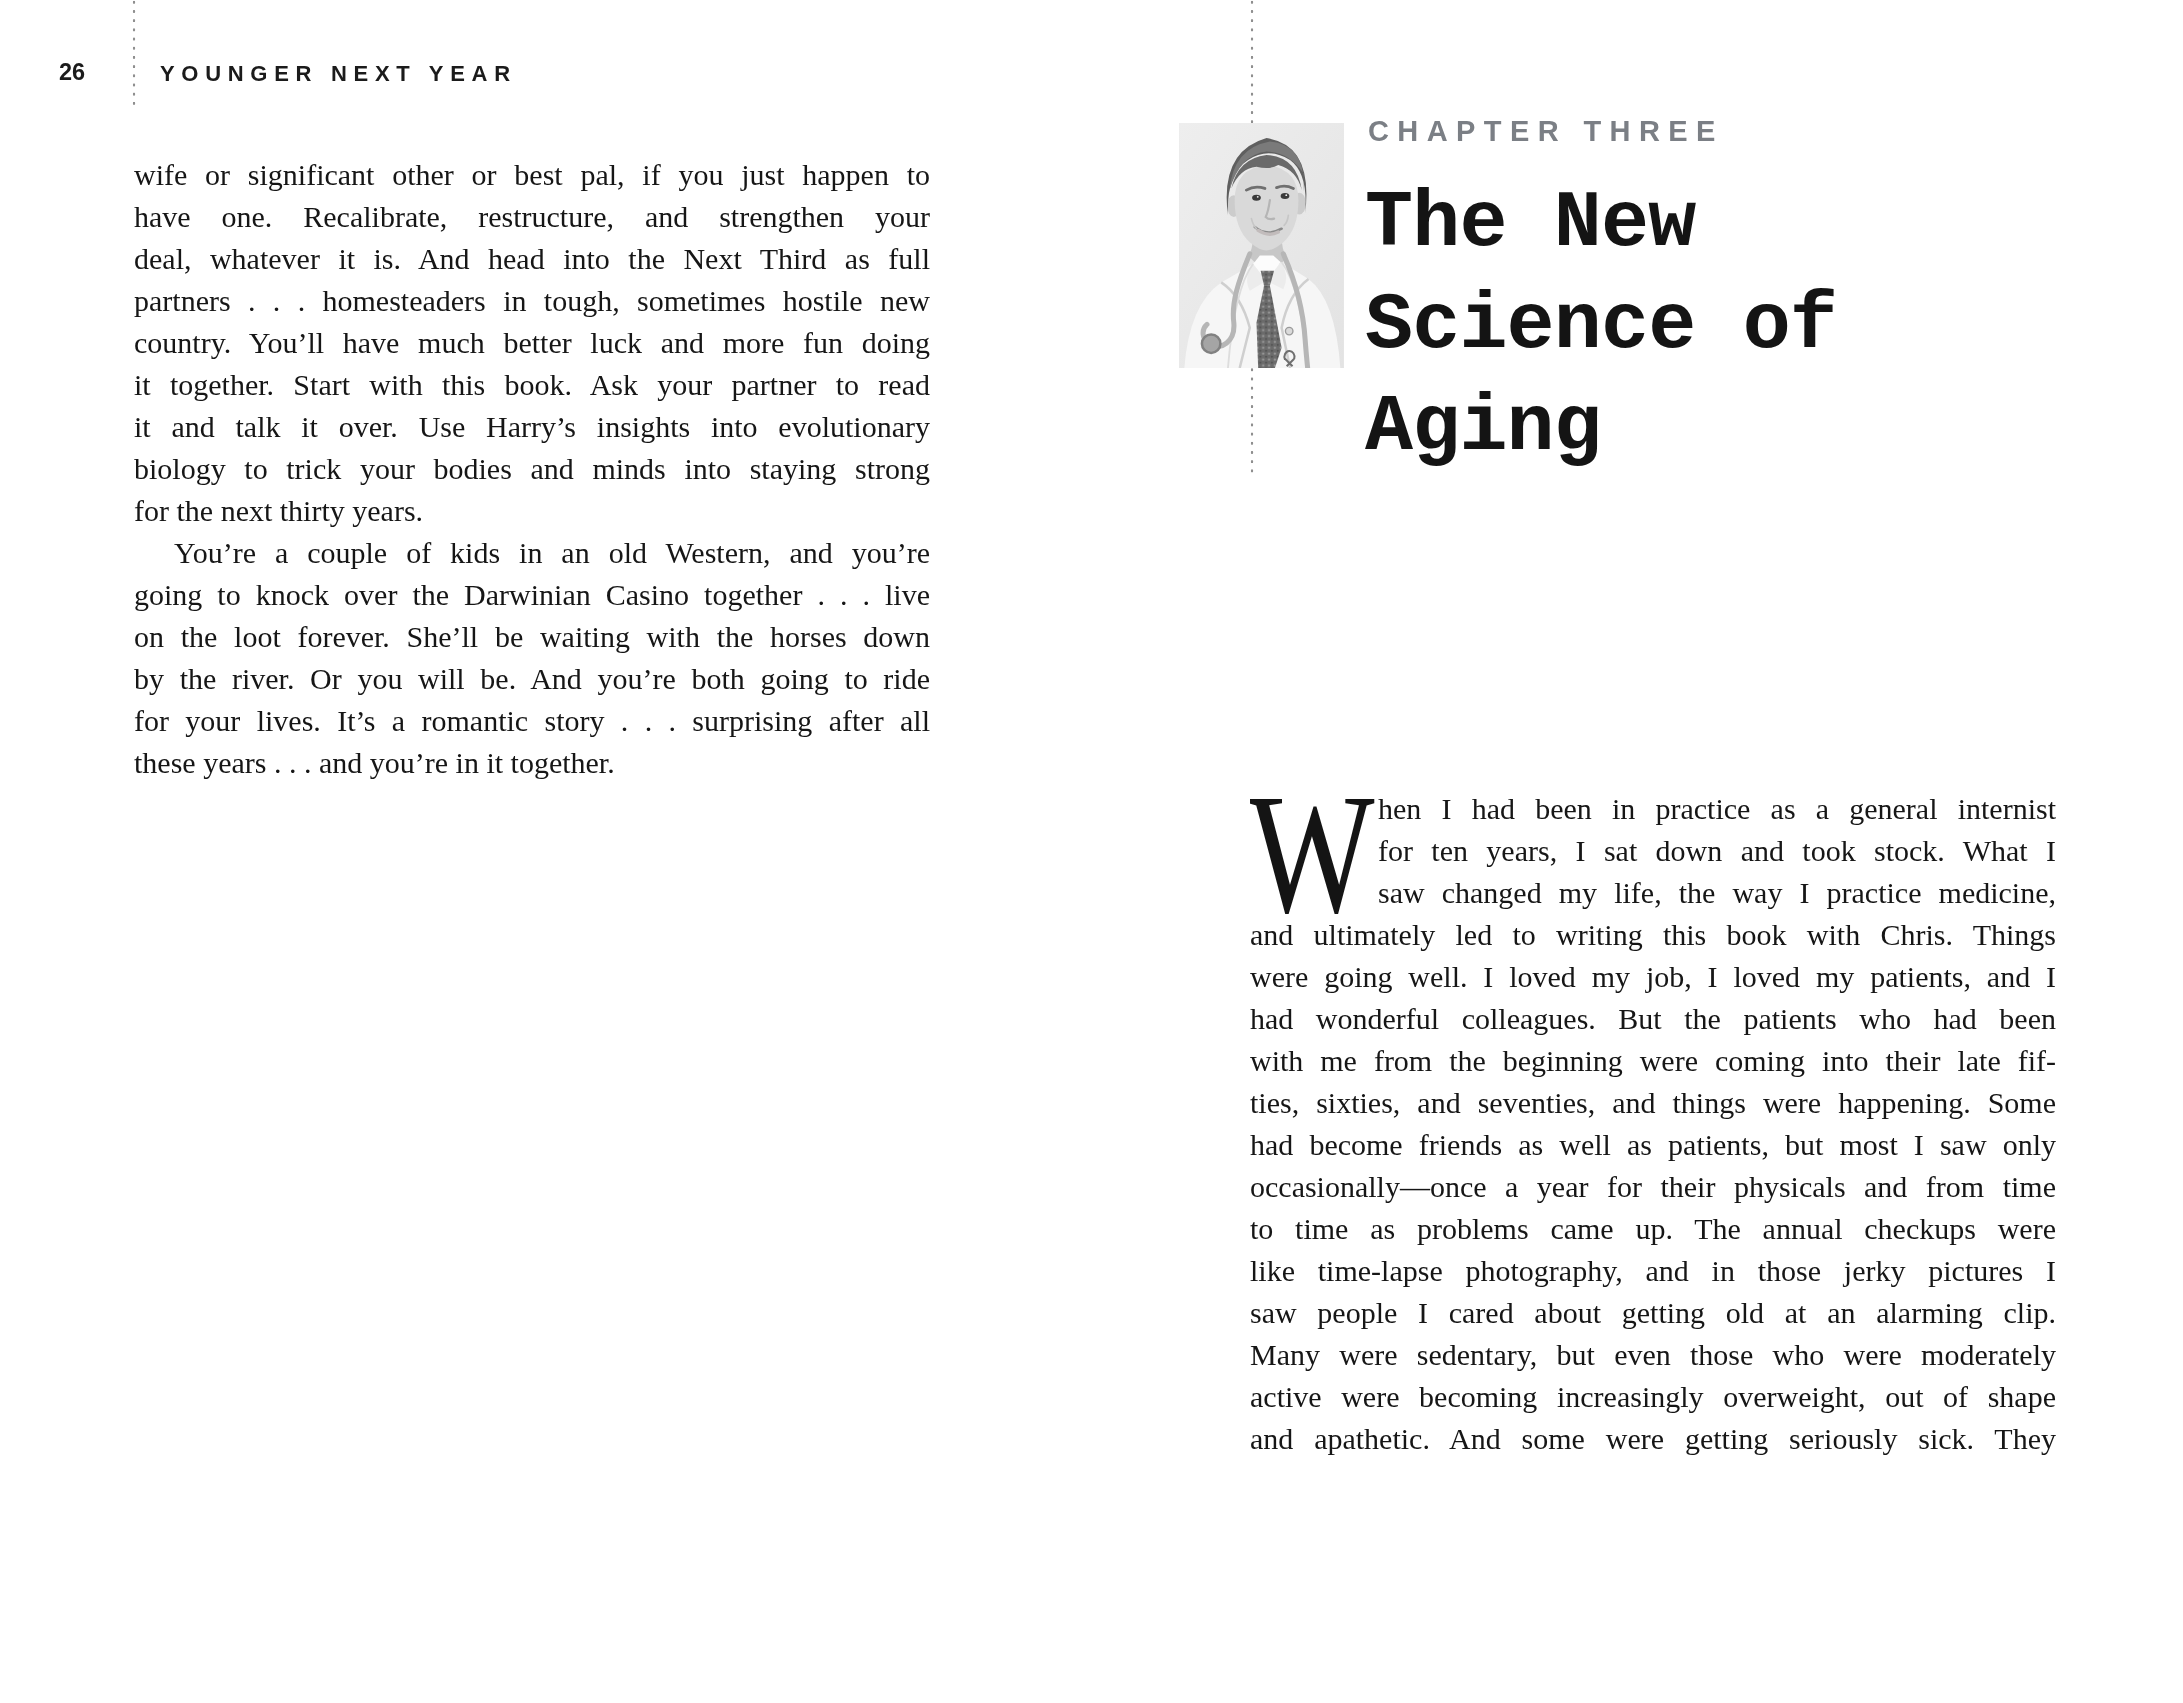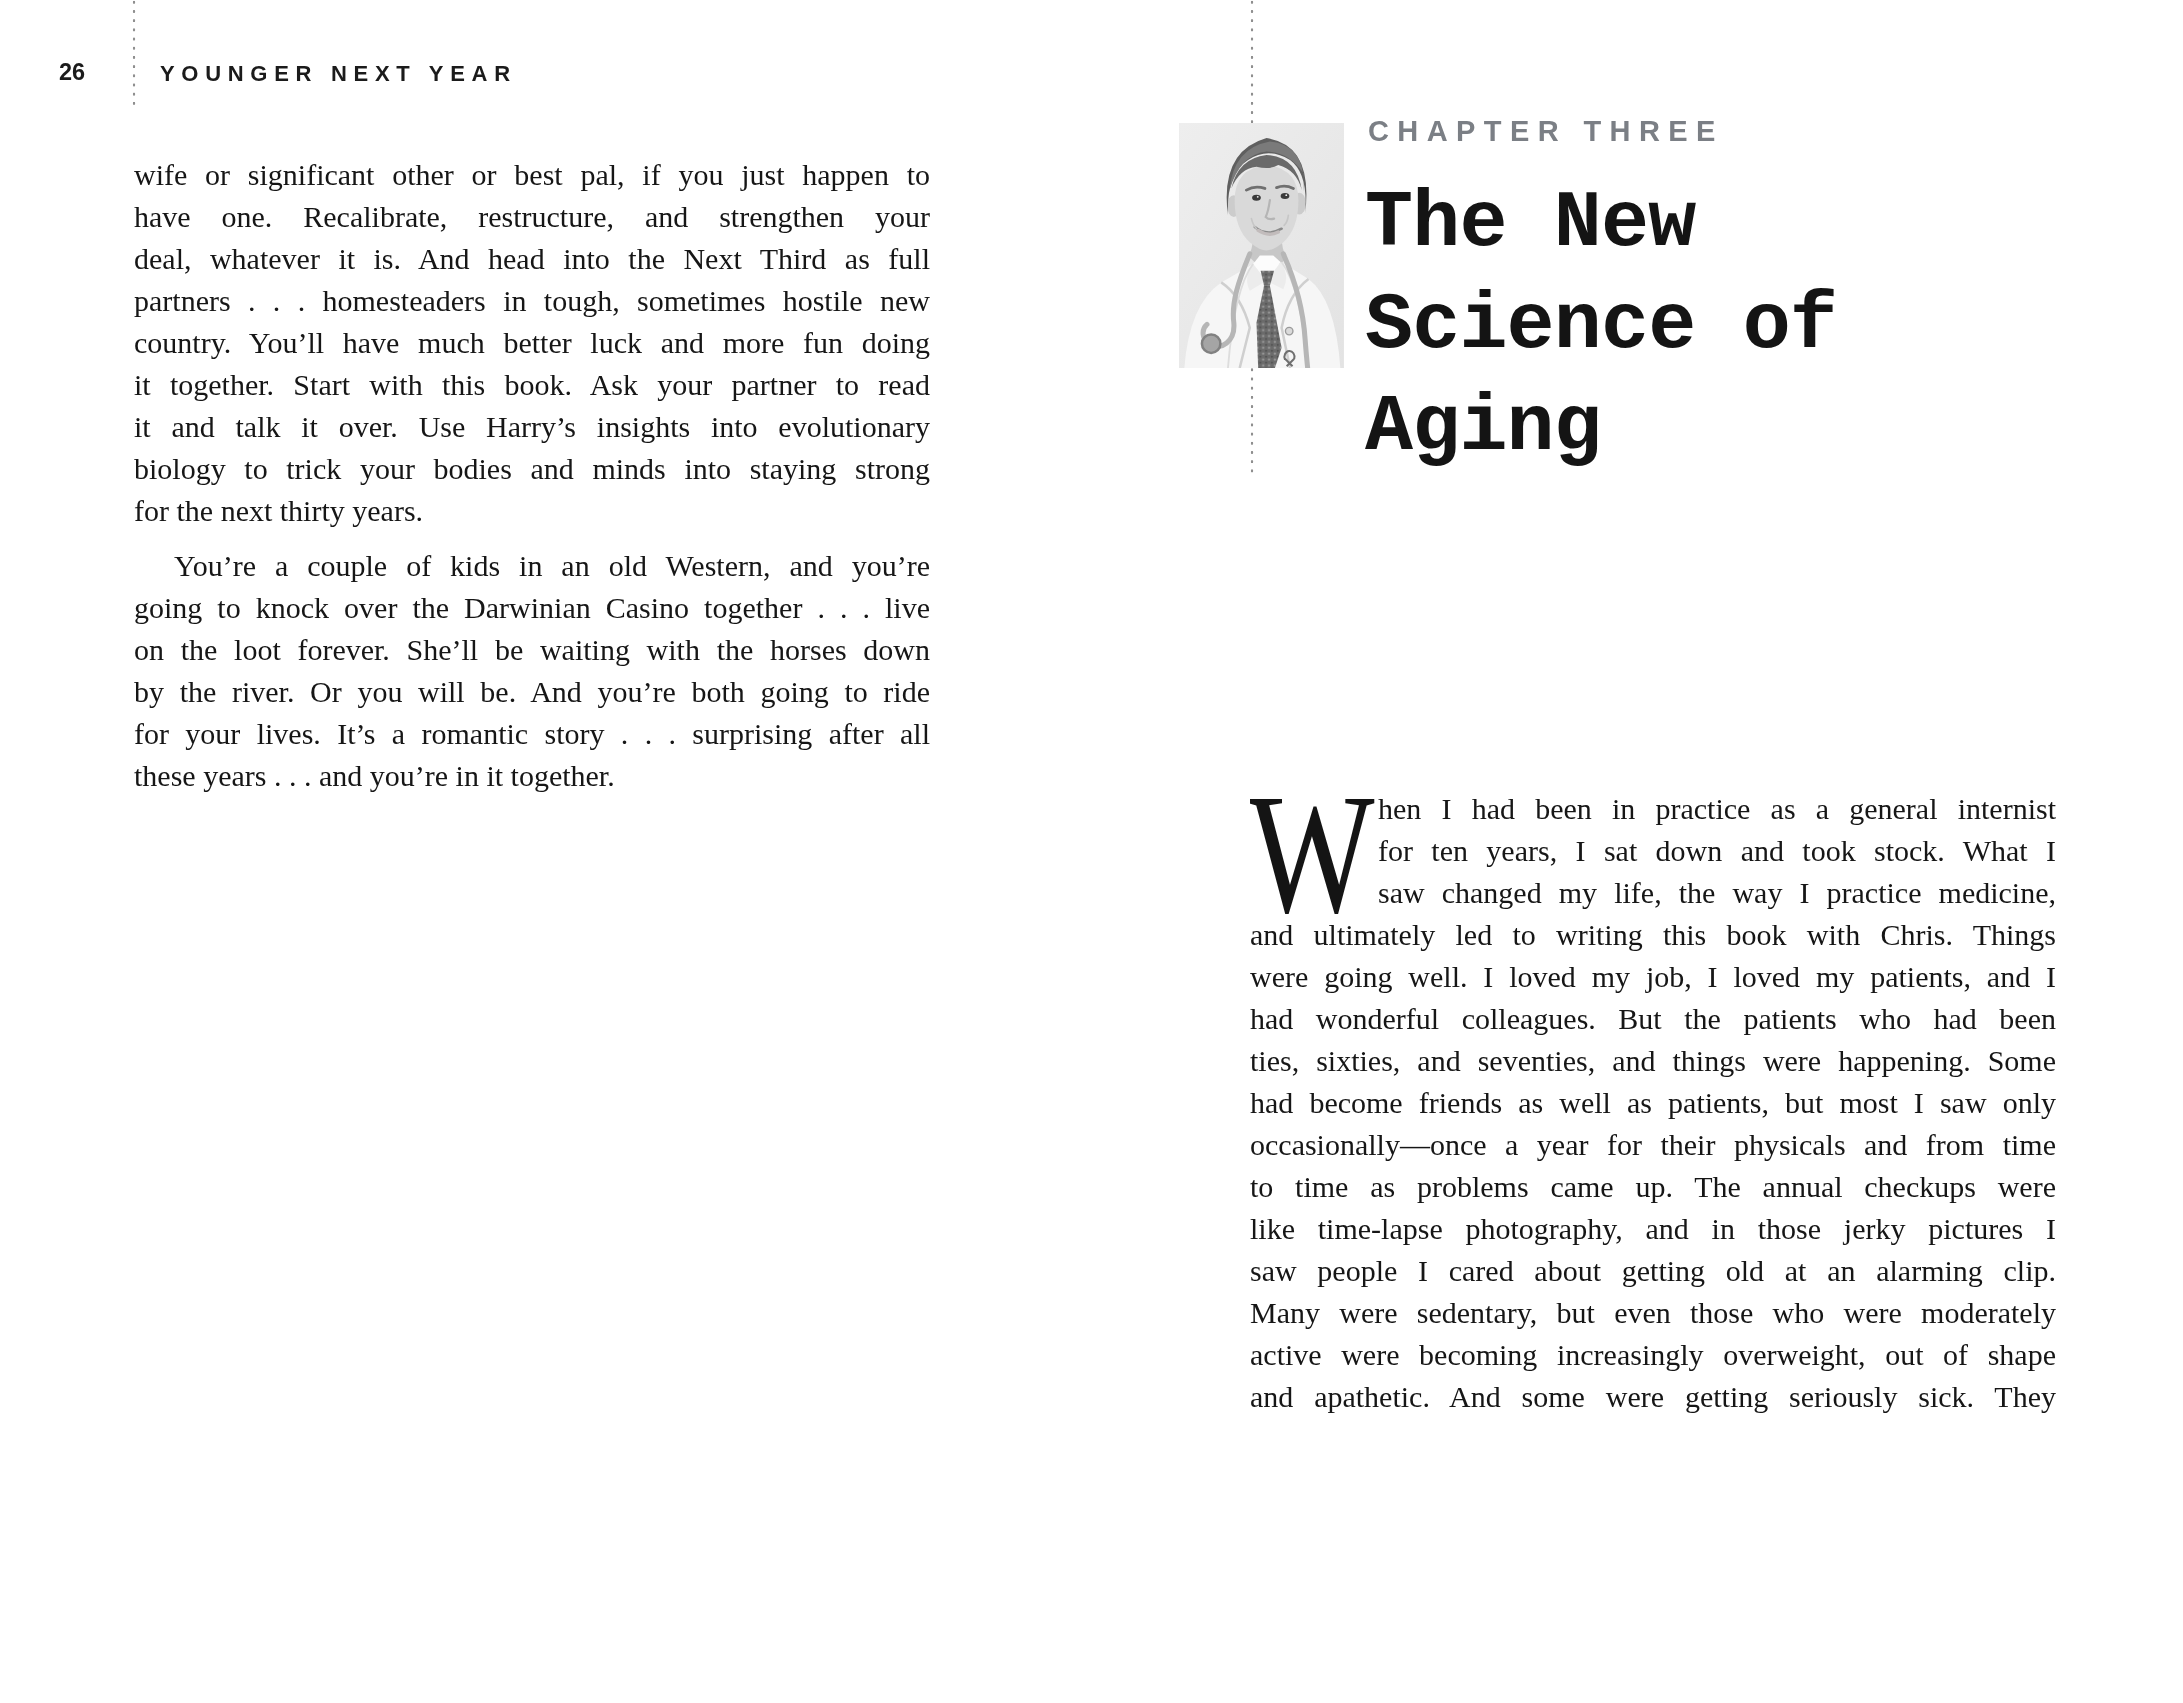--- a/index.html
+++ b/index.html
@@ -44,21 +44,21 @@
     text-justify:inter-word;
   }
   #left-body{left:134px;top:154px;width:796px;}
   #right-body{left:1250px;top:788px;width:806px;}
   .line{
     text-align:justify;
     text-align-last:justify;
     height:42px;overflow:hidden;white-space:nowrap0;
   }
   .line-last{text-align-last:left;}
-  .line-indent{text-indent:40px;margin-top:13px;}
+  .line-indent{text-indent:40px;}
 
   
   #chapter-photo{
     position:absolute;left:1179px;top:123px;width:165px;height:245px;
     background:#e9e9e9;
   }
   #chapter-photo svg{display:block;width:165px;height:245px;}
   #chapter-label{
     position:absolute;left:1368px;top:119px;
     font-family:"Liberation Sans",sans-serif;
@@ -182,20 +182,21 @@
 <div id="right-body" class="body-col">
   <svg id="drop-cap" viewBox="0 0 152 150" aria-hidden="false" style="font-size:36px">
     <text x="-2" y="147" font-size="204" textLength="150" lengthAdjust="spacingAndGlyphs">W</text>
   </svg>
 <div class="line">hen I had been in practice as a general internist</div>
     <div class="line">for ten years, I sat down and took stock. What I</div>
     <div class="line">saw changed my life, the way I practice medicine,</div>
     <div class="line">and ultimately led to writing this book with Chris. Things</div>
     <div class="line">were going well. I loved my job, I loved my patients, and I</div>
     <div class="line">had wonderful colleagues. But the patients who had been</div>
+    <div class="line">with me from the beginning were coming into their late fif-</div>
     <div class="line">ties, sixties, and seventies, and things were happening. Some</div>
     <div class="line">had become friends as well as patients, but most I saw only</div>
     <div class="line">occasionally—once a year for their physicals and from time</div>
     <div class="line">to time as problems came up. The annual checkups were</div>
     <div class="line">like time-lapse photography, and in those jerky pictures I</div>
     <div class="line">saw people I cared about getting old at an alarming clip.</div>
     <div class="line">Many were sedentary, but even those who were moderately</div>
     <div class="line">active were becoming increasingly overweight, out of shape</div>
     <div class="line">and apathetic. And some were getting seriously sick. They</div>
   </div>

